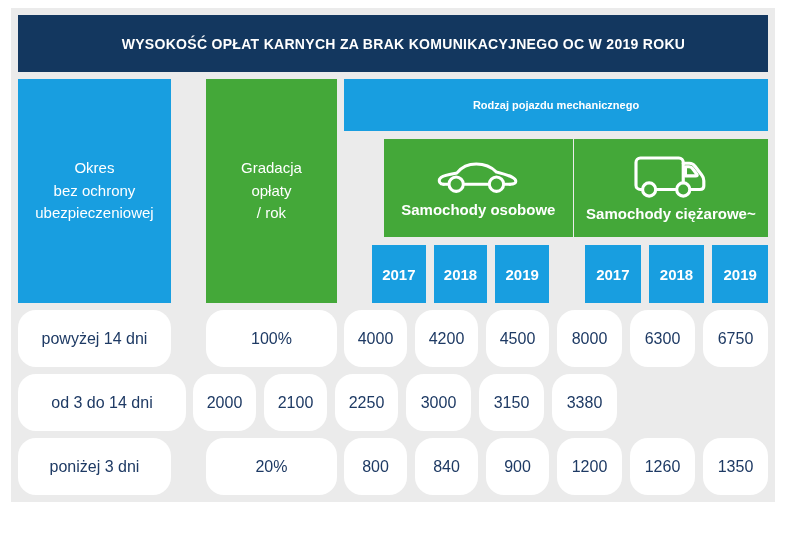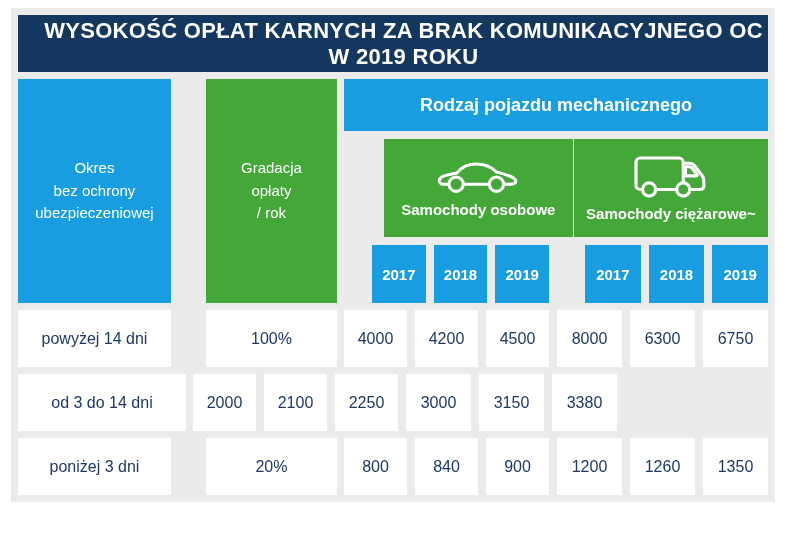--- a/index.html
+++ b/index.html
@@ -23,43 +23,43 @@
     display: flex; flex-direction: column; gap: 7px;
   }
   .cell { display: flex; align-items: center; justify-content: center; text-align: center; }
   .blue  { background: var(--blue);  color: #fff; }
   .green { background: var(--green); color: #fff; }
   .white { background: #fff; color: var(--text); }
 
   .title-bar {
     height: 57px; background: var(--navy); color: #fff;
     display: flex; align-items: center; justify-content: center;
-    font-weight: bold; font-size: 22px; letter-spacing: 0.3px; text-align: center; padding-left: 21px;
+    font-weight: bold; font-size: 14px; letter-spacing: 0.3px; text-align: center; padding-left: 21px;
   }
 
   .header-section { display: flex; gap: 7px; height: 224px; }
   .c1 { width: 168px; }
   .c2 { width: 144px; margin-left: 28px; }
   .hdr { font-size: 15px; line-height: 1.5; white-space: pre-line; }
 
   .cright-stack { width: 424px; display: flex; flex-direction: column; gap: 8px; }
-  .vehicle-title { height: 52px; font-weight: bold; font-size: 18px; }
+  .vehicle-title { height: 52px; font-weight: bold; font-size: 11px; }
   .veh-groups { display: flex; gap: 1px; height: 98px; padding-left: 40px; }
   .group { flex-direction: column; gap: 5px; font-weight: bold; font-size: 15px; padding-bottom: 4px; }
   .g1 { width: 205px; }
   .g2 { width: 211px; }
 
   .year-row { display: flex; gap: 8px; height: 58px; }
   .ygroup { display: flex; gap: 8px; padding-left: 28px; }
   .ygroup.g1 { width: 205px; }
   .ygroup.g2 { width: 211px; }
   .ycell { flex: 1; font-weight: bold; font-size: 15px; }
 
   .data-row { display: flex; gap: 7px; height: 57px; }
-  .data-row .cell { font-size: 16px; }
+  .data-row .cell { font-size: 16px; border-radius: 18px; }
   .vals { width: 424px; display: flex; gap: 8px; justify-content: flex-end; }
   .vgroup { display: flex; gap: 8px; }
   .vgroup.g1 { width: 205px; }
   .vgroup.g2 { width: 211px; }
   .vcell { flex: 1; }
 
   .ln { fill: none; stroke: #fff; stroke-width: 3.6; stroke-linecap: round; stroke-linejoin: round; }
   .wheel { fill: var(--green); stroke: #fff; stroke-width: 3.6; }
 </style>
 </head>

